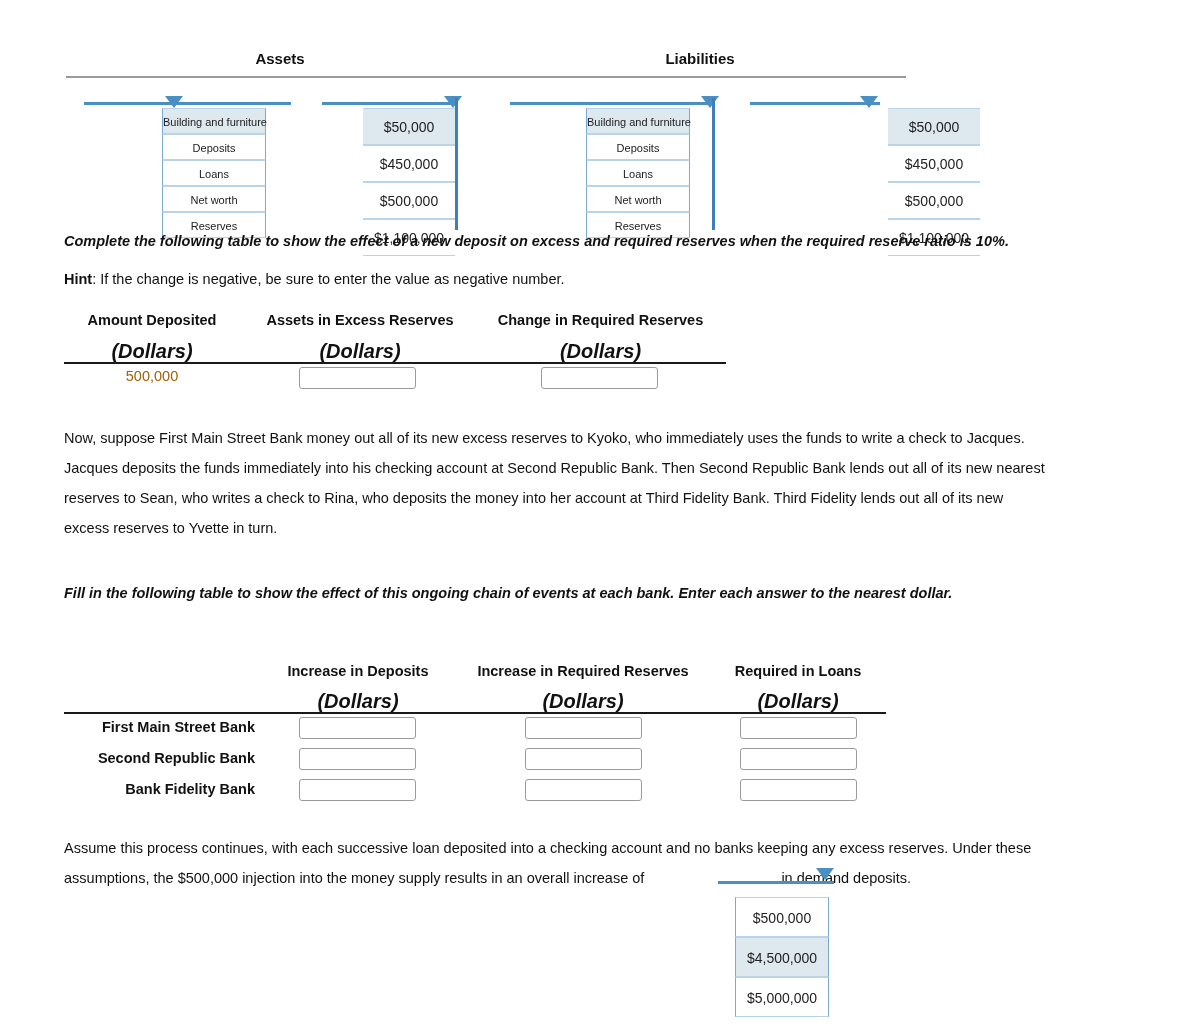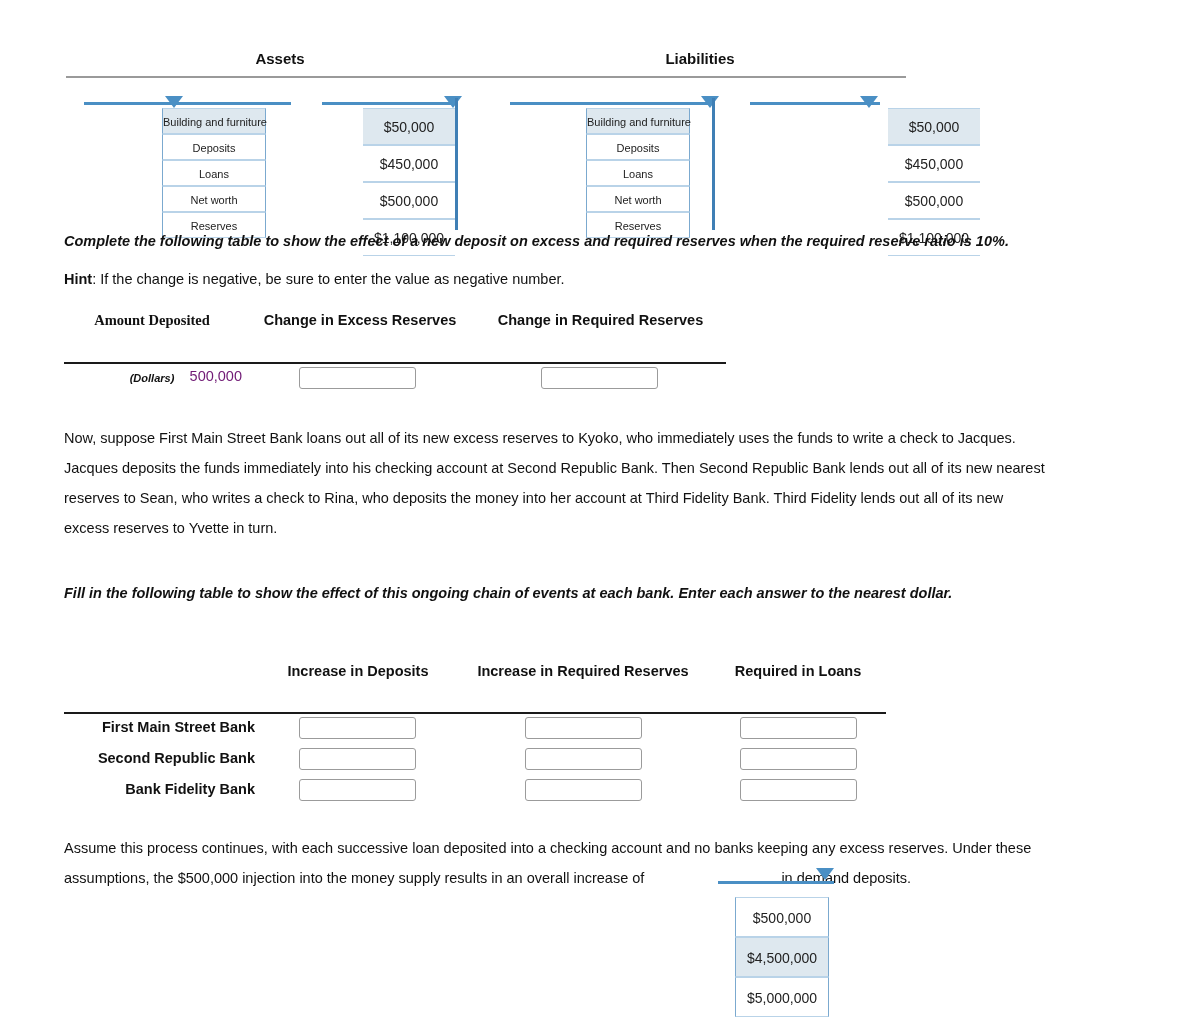--- a/index.html
+++ b/index.html
@@ -114,24 +114,23 @@
     position: absolute;
     font-weight: bold;
     font-size: 14.5px;
     text-align: center;
     color: #111;
   }
   .th2 {
     position: absolute;
     font-weight: bold;
     font-style: italic;
-    font-size: 11px;
-    text-align: center;
-    color: #111;
-    margin-top: 32px;
+    font-size: 20px;
+    text-align: center;
+    color: #111;
   }
   .hrule {
     position: absolute;
     height: 0;
     border-top: 2px solid #1a1a1a;
   }
   .cellbox {
     position: absolute;
     width: 117px; height: 22px;
     border: 1px solid #9b9b9b;
@@ -141,22 +140,22 @@
   .rowlabel {
     position: absolute;
     font-weight: bold;
     font-size: 14.5px;
     text-align: right;
     color: #111;
   }
   .plaincell {
     position: absolute;
     font-size: 14.5px;
-    text-align: right;
-    color: #701a75;
+    text-align: center;
+    color: #a16207;
   }
 
   
   #inline-dd-line {
     position: absolute;
     left: 718px; top: 881px;
     width: 116px; height: 0;
     border-top: 3px solid #4a8fc4;
   }
   #inline-dd-caret {
@@ -245,36 +244,36 @@
   </div>
 </div>
 
 <div class="para ital" style="left:64px; top:226px; width:1060px;">Complete the following table to show the effect of a new deposit on excess and required reserves when the required reserve ratio is 10%.</div>
 
 <div class="para" style="left:64px; top:264px; width:900px;">
   <span class="bold">Hint</span><span>: If the change is negative, be sure to enter the value as negative number.</span>
 </div>
 
 <div class="tbl">
-  <div class="th" style="left:62px;  top:312px; width:180px;font-family:Liberation Serif, serif;">Amount Deposited</div>
-  <div class="th" style="left:240px; top:312px; width:240px;">Change in Excess Reserves</div>
+  <div class="th" style="left:62px;  top:312px; width:180px;">Amount Deposited</div>
+  <div class="th" style="left:240px; top:312px; width:240px;">Assets in Excess Reserves</div>
   <div class="th" style="left:478px; top:312px; width:245px;">Change in Required Reserves</div>
 
   <div class="th2" style="left:62px;  top:340px; width:180px;">(Dollars)</div>
   <div class="th2" style="left:240px; top:340px; width:240px;">(Dollars)</div>
   <div class="th2" style="left:478px; top:340px; width:245px;">(Dollars)</div>
 
   <div class="hrule" style="left:64px; top:362px; width:662px;"></div>
 
   <div class="plaincell" style="left:62px; top:368px; width:180px;">500,000</div>
   <div class="cellbox" style="left:299px; top:367px;"></div>
   <div class="cellbox" style="left:541px; top:367px;"></div>
 </div>
 
-<div class="para" style="left:64px; top:423px; width:1090px;">Now, suppose First Main Street Bank loans out all of its new excess reserves to Kyoko, who immediately uses the funds to write a check to Jacques.</div>
+<div class="para" style="left:64px; top:423px; width:1090px;">Now, suppose First Main Street Bank money out all of its new excess reserves to Kyoko, who immediately uses the funds to write a check to Jacques.</div>
 <div class="para" style="left:64px; top:453px; width:1090px;">Jacques deposits the funds immediately into his checking account at Second Republic Bank. Then Second Republic Bank lends out all of its new nearest</div>
 <div class="para" style="left:64px; top:483px; width:1090px;">reserves to Sean, who writes a check to Rina, who deposits the money into her account at Third Fidelity Bank. Third Fidelity lends out all of its new</div>
 <div class="para" style="left:64px; top:513px; width:1090px;">excess reserves to Yvette in turn.</div>
 
 <div class="para ital" style="left:64px; top:578px; width:1090px;">Fill in the following table to show the effect of this ongoing chain of events at each bank. Enter each answer to the nearest dollar.</div>
 
 <div class="tbl">
   <div class="th" style="left:258px; top:663px; width:200px;">Increase in Deposits</div>
   <div class="th" style="left:462px; top:663px; width:242px;">Increase in Required Reserves</div>
   <div class="th" style="left:712px; top:663px; width:172px;">Required in Loans</div>

